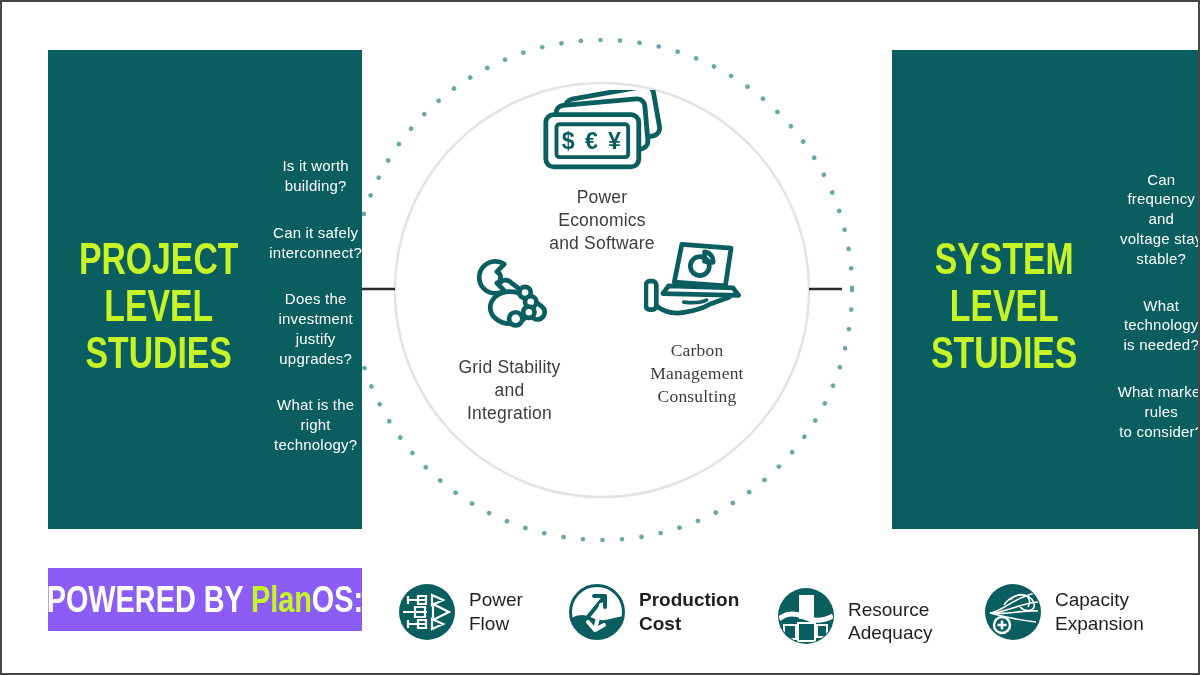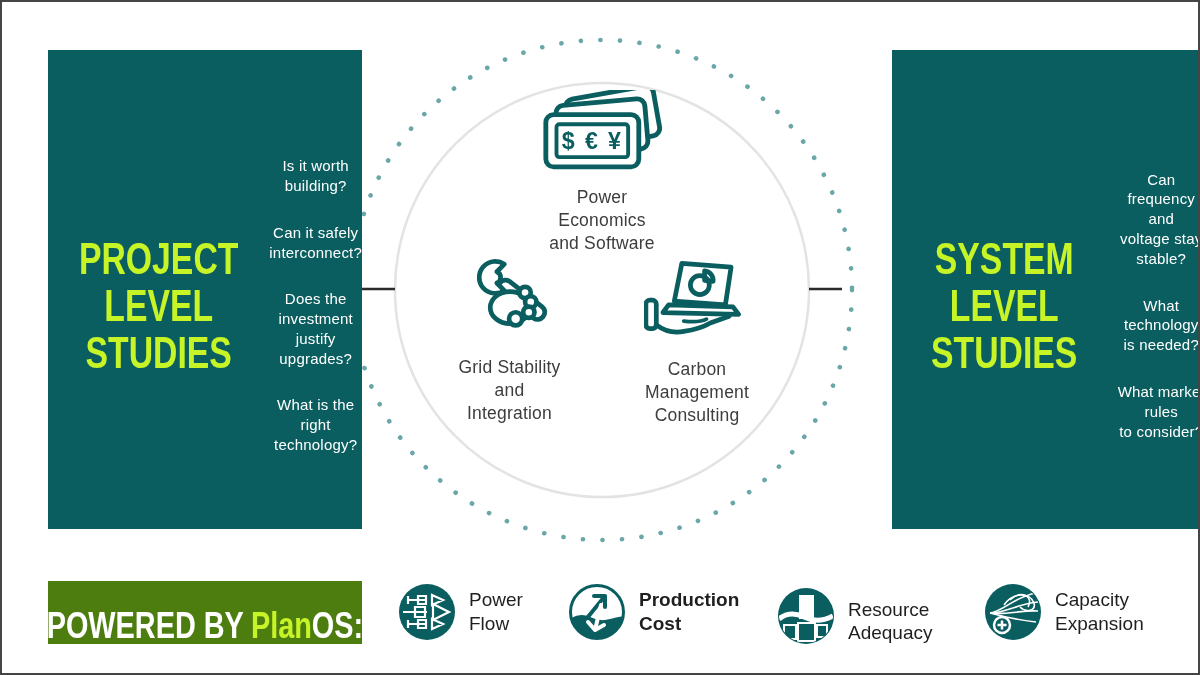--- a/index.html
+++ b/index.html
@@ -47,23 +47,23 @@
   .service{position:absolute;text-align:center;}
   .service-label{
     color:#3d3d3d;
     font-size:17.5px;
     line-height:1.32;
     white-space:pre-line;
     letter-spacing:0.2px;
   }
   .svc-icon{display:block;margin:0 auto;}
   .footer-bar{
-    position:absolute;left:46px;top:579px;width:314px;height:63px;
-    background:#4d7c0f;
-    display:flex;align-items:flex-end;justify-content:center;
+    position:absolute;left:46px;top:566px;width:314px;height:63px;
+    background:#8b5cf6;
+    display:flex;align-items:center;justify-content:center;
   }
   .footer-text{
     font-weight:bold;font-size:37px;line-height:1;
     transform:scaleX(0.78);transform-origin:center;
     white-space:nowrap;
   }
   .footer-text .white{color:#ffffff;}
   .footer-text .lime{color:#c6f426;}
   .footer-text .prefix{padding-right:9px;}
   .legend-item{
@@ -138,21 +138,21 @@
       <circle cx="74" cy="52" r="6"></circle>
       <circle cx="72" cy="63" r="6"></circle>
       <circle cx="58" cy="70" r="7"></circle>
     </g>
   </svg>
   <div class="service-label" style="margin-top:8px;">Grid Stability
 and
 Integration</div>
 </div>
 
-<div class="service" style="left:600px;top:256px;width:190px;">
+<div class="service" style="left:600px;top:237px;width:190px;font-family:Liberation Serif, serif;">
   <svg class="svc-icon" width="106" height="92" viewBox="0 0 112 96">
     <g stroke="#0b5e60" stroke-width="5" fill="#ffffff" stroke-linejoin="round" stroke-linecap="round">
       <path d="M40 5 L92 9 L86 49 L32 45 Z"></path>
       <circle cx="59" cy="28" r="10" fill="none"></circle>
       <path d="M64 13 A10 10 0 0 1 73 24 L64 23 Z" fill="none"></path>
       <path d="M26 49 L94 51 L100 59 L20 57 Z"></path>
       <rect x="2" y="44" width="11" height="30" rx="4"></rect>
       <path d="M13 70 Q26 80 42 77 Q60 74 70 68 L90 61" fill="none"></path>
       <path d="M42 66 Q58 68 66 64" fill="none" stroke-width="4"></path>
     </g>

